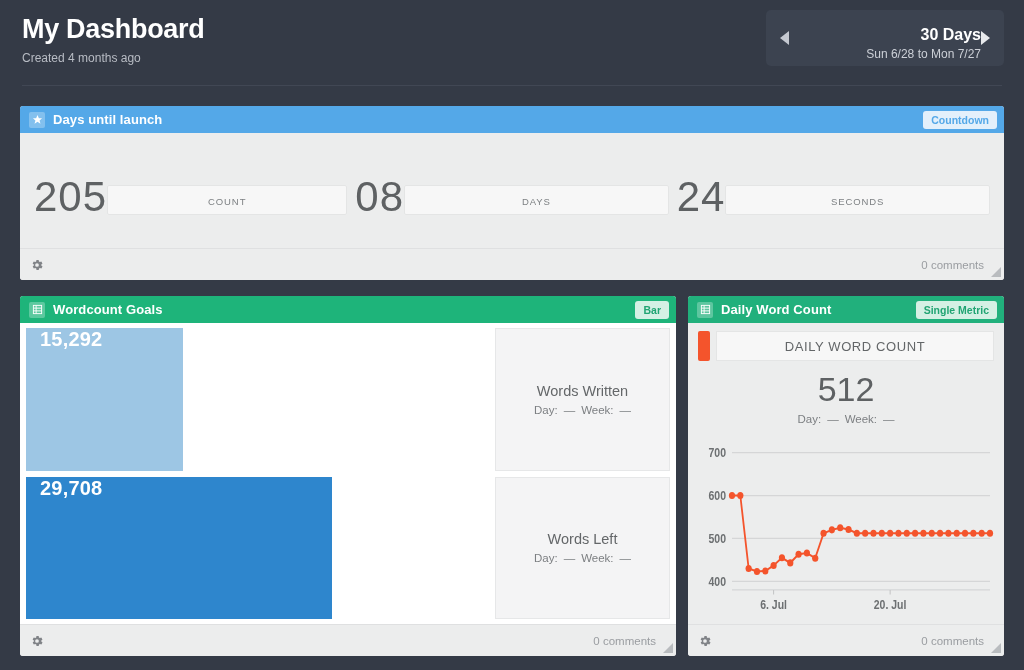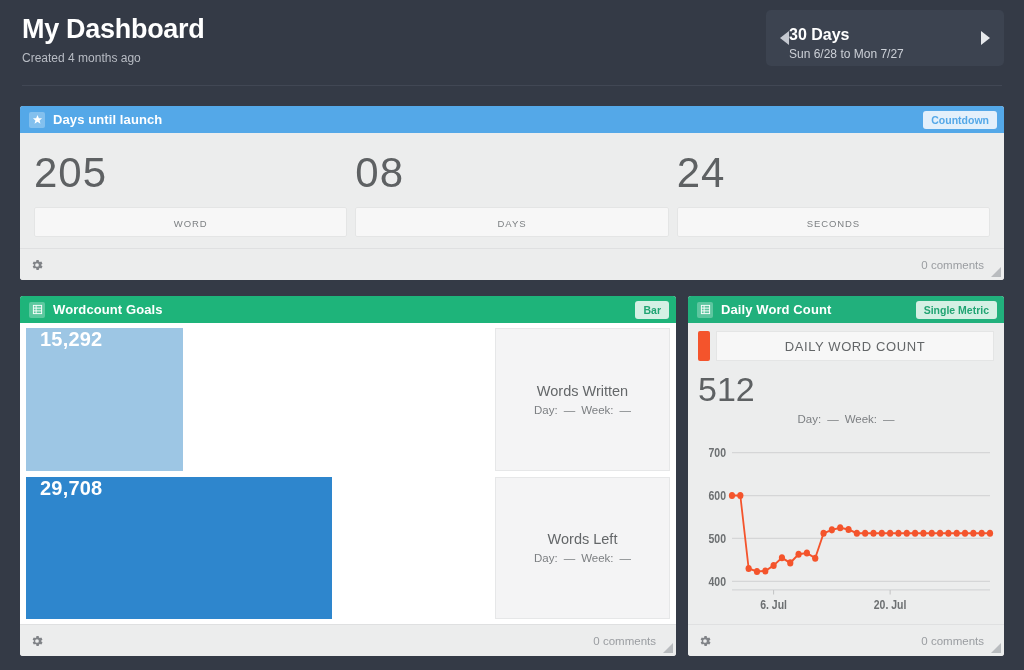--- a/index.html
+++ b/index.html
@@ -48,21 +48,21 @@
     padding: 0 14px;
   }
   .dr-arrow {
     width: 0; height: 0;
     border-top: 7px solid transparent;
     border-bottom: 7px solid transparent;
     flex: 0 0 auto;
   }
   .dr-arrow.left  { border-right: 9px solid #c5c9d1; }
   .dr-arrow.right { border-left: 9px solid #e7e9ec; }
-  .dr-center { text-align: left; flex: 1 1 auto; margin-top: 10px; }
+  .dr-center { text-align: right; flex: 1 1 auto; margin-top: 10px; }
   .dr-main {
     color: #ffffff;
     font-size: 16px;
     font-weight: bold;
     line-height: 19px;
   }
   .dr-sub {
     color: #ccd0d7;
     font-size: 12px;
     margin-top: 3px;
@@ -147,21 +147,22 @@
     width: 984px; height: 174px;
   }
   .cd-body {
     flex: 1 1 auto;
     display: flex;
     padding: 12px 10px 0 10px;
   }
   .cd-cell {
     flex: 1 1 0;
     display: flex;
-    flex-direction: column;
+    flex-direction: row;
+    align-items: center;
     padding: 0 4px;
   }
   .cd-value {
     font-size: 42px;
     font-weight: 300;
     color: #5e6163;
     line-height: 56px;
     letter-spacing: 1px;
   }
   .cd-label-box {
@@ -273,21 +274,21 @@
     display: flex;
     align-items: center;
     justify-content: center;
   }
   .metric-name {
     font-size: 13px;
     color: #636668;
     letter-spacing: 0.6px;
   }
   .metric-value {
-    text-align: left;
+    text-align: center;
     font-size: 34px;
     font-weight: 300;
     color: #5e6163;
     margin-top: 8px;
     line-height: 40px;
   }
   .metric-sub {
     text-align: center;
     font-size: 11.5px;
     color: #7c7f82;
@@ -328,21 +329,21 @@
         </svg>
     </span>
     <span class="w-title">Days until launch</span>
     <span class="w-badge blue">Countdown</span>
   </div>
 
   <div class="cd-body">
     <div class="cd-cell">
       <div class="cd-value">205</div>
       <div class="cd-label-box">
-        <span class="cd-label">WORD</span>
+        <span class="cd-label">COUNT</span>
       </div>
     </div>
     <div class="cd-cell">
       <div class="cd-value">08</div>
       <div class="cd-label-box">
         <span class="cd-label">DAYS</span>
       </div>
     </div>
     <div class="cd-cell">
       <div class="cd-value">24</div>

